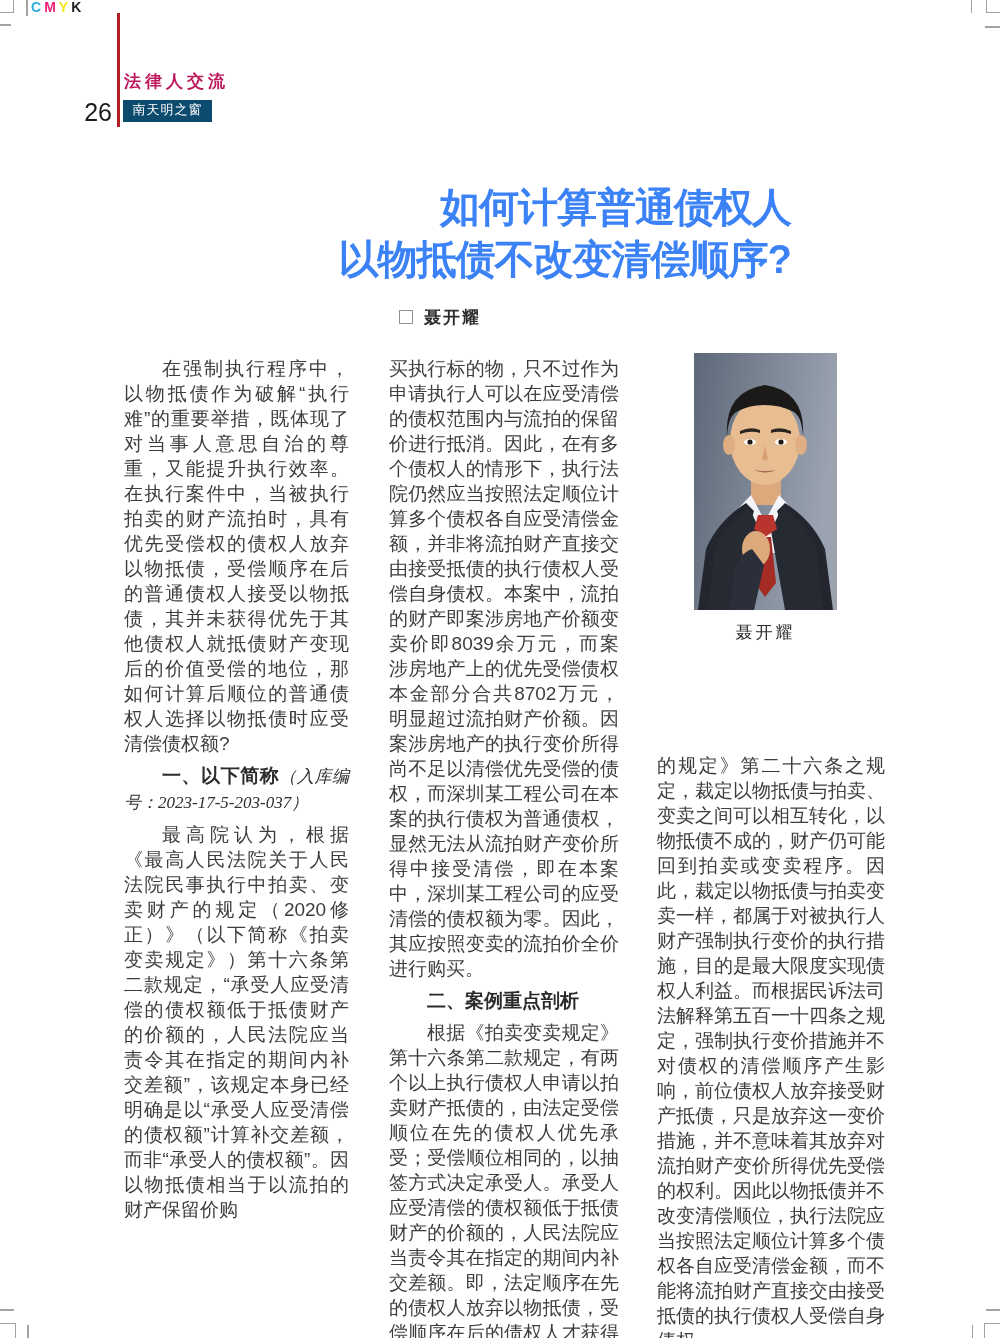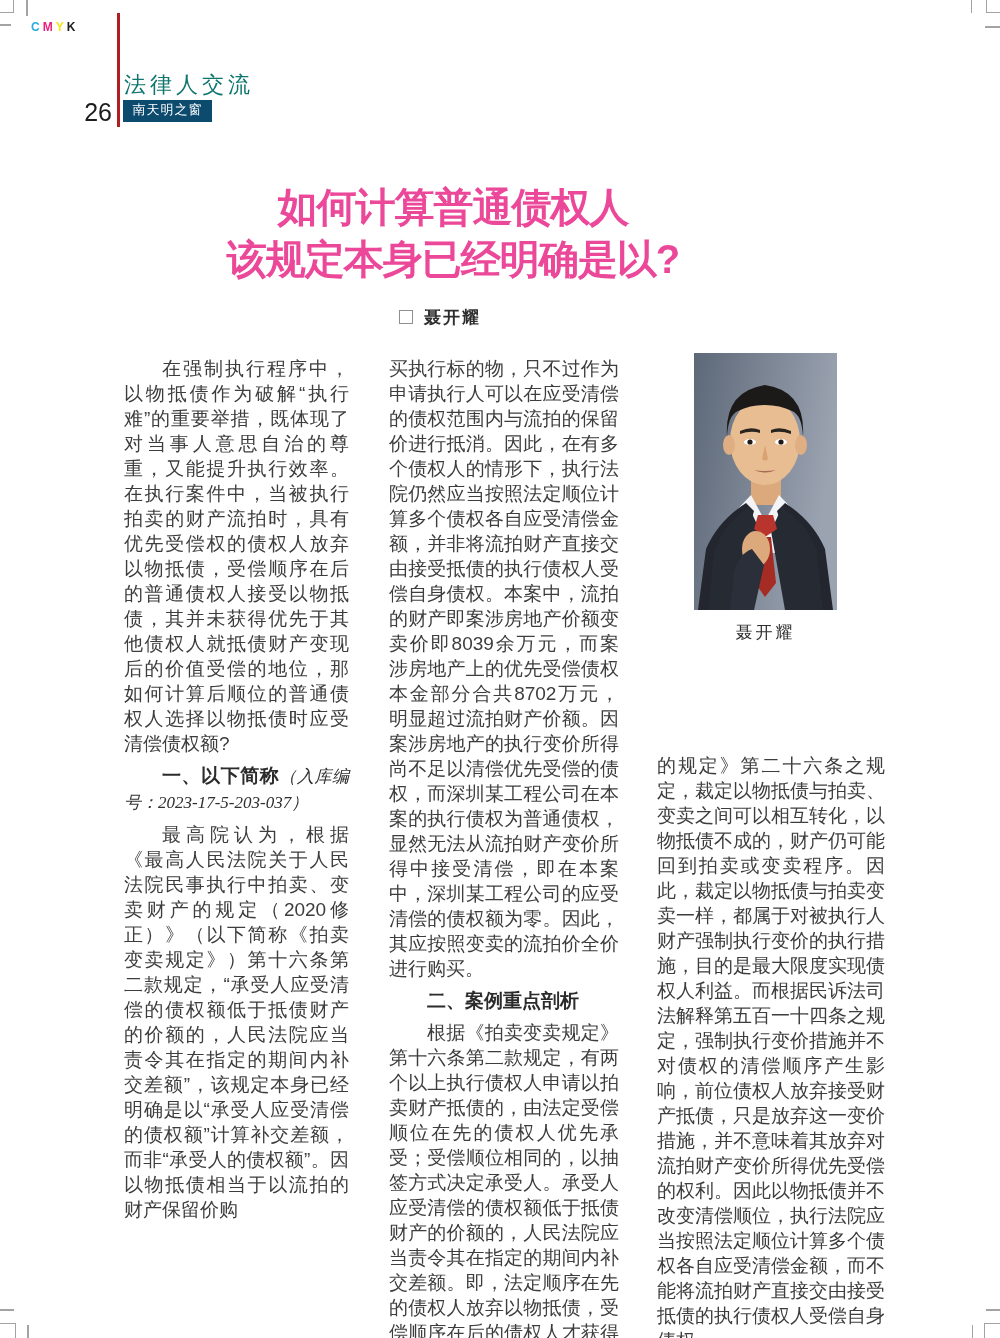--- a/index.html
+++ b/index.html
@@ -5,44 +5,44 @@
   html,body{margin:0;padding:0;background:#e8e8e8;}
   .page{
     position:relative;width:1000px;height:1338px;background:#ffffff;
     margin:0 auto;overflow:hidden;
     font-family:"Liberation Sans", sans-serif;
   }
   
   .mark{position:absolute;background:#a3a3a3;}
   .corner{position:absolute;border:0 solid #a3a3a3;background:transparent;}
   .cmyk{
-    position:absolute;left:31px;top:-1px;font-size:12px;font-weight:bold;
-    letter-spacing:3px;font-family:"Liberation Sans",sans-serif;margin-top:21px;
+    position:absolute;left:31px;top:-1px;font-size:14px;font-weight:bold;
+    letter-spacing:3px;font-family:"Liberation Sans",sans-serif;
   }
   .cmyk span{display:inline-block;}
   .c-cyan{color:#29abe2;} .c-mag{color:#ec1e79;} .c-yel{color:#f5e71c;} .c-blk{color:#1d1d1b;}
   
   .red-rule{position:absolute;left:117px;top:13px;width:3px;height:114px;background:#b01e24;}
   .section-label{
-    position:absolute;left:124px;top:70px;font-size:22px;font-weight:normal;
-    color:#0f766e;letter-spacing:4px;
+    position:absolute;left:124px;top:70px;font-size:17px;font-weight:bold;
+    color:#be185d;letter-spacing:4px;
   }
   .section-box{
     position:absolute;left:123px;top:100px;width:89px;height:22px;background:#0c4a6e;
     color:#fff;font-size:13px;line-height:22px;text-align:center;letter-spacing:1px;
     font-family:Liberation Mono, monospace;
   }
   .page-number{
     position:absolute;left:78px;top:98px;width:34px;text-align:right;
     font-family:Liberation Sans, sans-serif;font-size:25px;color:#1c1c1c;
   }
   
   .title-block{
-    position:absolute;left:115px;top:181px;width:676px;text-align:center;
-    color:#ec4899;font-weight:bold;
+    position:absolute;left:115px;top:181px;width:676px;text-align:right;
+    color:#3b82f6;font-weight:bold;
   }
   .title-line{font-size:40px;line-height:52px;letter-spacing:-1px;white-space:nowrap;}
   .byline{
     position:absolute;left:115px;top:306px;width:650px;text-align:center;
     font-size:17px;font-weight:bold;color:#2d2d2d;letter-spacing:2px;
   }
   .byline .sq{
     display:inline-block;width:12px;height:12px;border:1.5px solid #8f8f8f;
     margin-right:11px;vertical-align:-1px;background:#fff;
   }
@@ -95,21 +95,21 @@
   <div class="corner" style="right:0;top:1323px;width:15px;height:15px;border-left-width:1.5px;border-top-width:1.5px;"></div>
   <div class="mark" style="right:27px;top:1325px;width:1.5px;height:13px;"></div>
 
   <div class="red-rule"></div>
   <div class="section-label">法律人交流</div>
   <div class="section-box">南天明之窗</div>
   <div class="page-number">26</div>
 
   <div class="title-block">
     <div class="title-line">如何计算普通债权人</div>
-    <div class="title-line">该规定本身已经明确是以?</div>
+    <div class="title-line">以物抵债不改变清偿顺序?</div>
   </div>
   <div class="byline">
     <span class="sq"></span><span>聂开耀</span>
   </div>
 
   <div class="col" id="col1">
     <p class="indent">在强制执行程序中，以物抵债作为破解“执行难”的重要举措，既体现了对当事人意思自治的尊重，又能提升执行效率。在执行案件中，当被执行拍卖的财产流拍时，具有优先受偿权的债权人放弃以物抵债，受偿顺序在后的普通债权人接受以物抵债，其并未获得优先于其他债权人就抵债财产变现后的价值受偿的地位，那如何计算后顺位的普通债权人选择以物抵债时应受清偿债权额?</p>
     <p class="indent"><span class="bold-head">一、以下简称</span><span class="note">（入库编号：2023-17-5-203-037）</span></p>
     <p class="indent">最高院认为，根据《最高人民法院关于人民法院民事执行中拍卖、变卖财产的规定（2020修正）》（以下简称《拍卖变卖规定》）第十六条第二款规定，“承受人应受清偿的债权额低于抵债财产的价额的，人民法院应当责令其在指定的期间内补交差额”，该规定本身已经明确是以“承受人应受清偿的债权额”计算补交差额，而非“承受人的债权额”。因以物抵债相当于以流拍的财产保留价购</p>
   </div>

